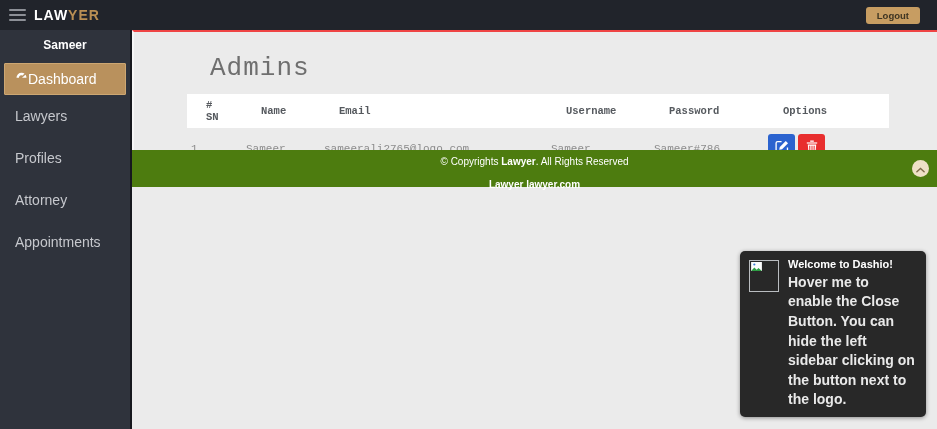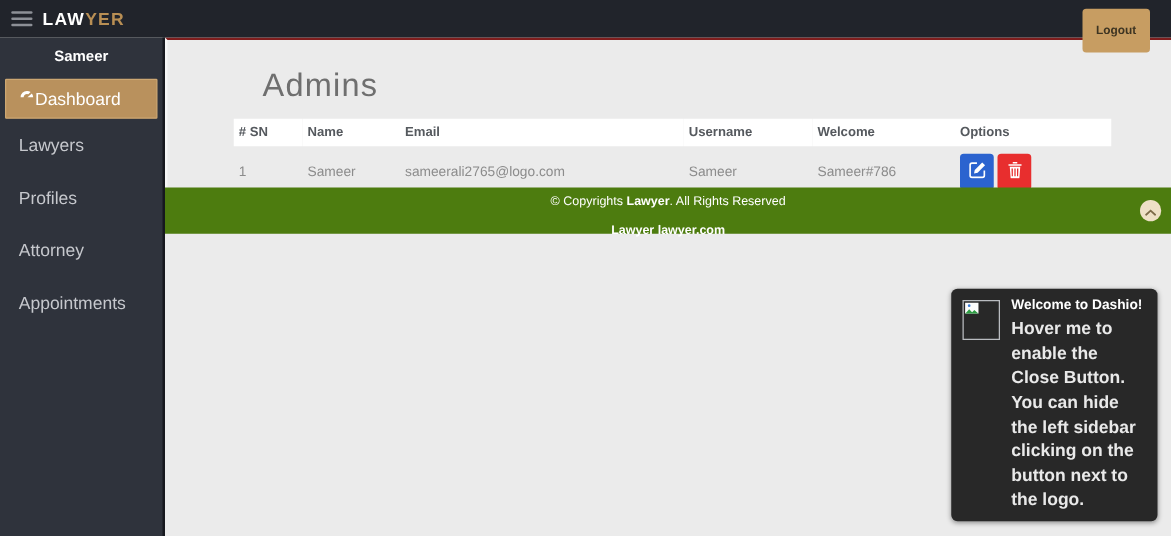--- a/index.html
+++ b/index.html
@@ -14,21 +14,21 @@
   .topbar {
     position:absolute; top:0; left:0; right:0; height:30px;
     background:#21242b; z-index:10;
     display:flex; align-items:center;
   }
   .hamburger { margin-left:9px; cursor:pointer; display:flex; flex-direction:column; gap:3px; }
   .hamburger span { display:block; width:17px; height:2px; background:#8d9097; border-radius:1px; }
   .logo { margin-left:8px; font-size:14px; font-weight:bold; letter-spacing:1px; color:#ffffff; }
   .logo .accent { color:#b98f54; }
   .logout-btn {
-    position:absolute; right:17px; top:7px; height:35px;
+    position:absolute; right:17px; top:7px; height:17px;
     background:#c79d62; color:#3d3422; border:none; border-radius:3px;
     font-size:9.5px; font-weight:bold; padding:0 11px; cursor:pointer;
     font-family:inherit;
   }
 
   
   .sidebar {
     position:absolute; top:30px; left:0; bottom:0; width:132px;
     background:#2f333c; border-right:2px solid #16181e; z-index:5;
   }
@@ -44,34 +44,34 @@
   .menu-item.active {
     margin:0 4px; padding:7px 10px;
     background:#b9915d; border:1px solid #cda772; border-radius:1px;
     color:#ffffff;
   }
   .menu-item .mi-icon { display:inline-flex; }
 
   
   .main {
     position:absolute; top:30px; left:132px; right:0;
-    border-top:2px solid #7f1d1d; border-left:2px solid #f6f6f6;
+    border-top:2px solid #ef4444; border-left:2px solid #f6f6f6;font-family:Liberation Mono, monospace;
   }
   .page-title {
     margin:21px 0 11px 76px;
     font-size:26px; font-weight:300; letter-spacing:1px; color:#6f6f6f;
   }
   table.admins {
     margin-left:53px; width:702px;
     border-collapse:collapse; table-layout:fixed;
   }
   table.admins thead tr { background:#ffffff; }
   table.admins th {
     text-align:left; font-size:10.5px; font-weight:bold; color:#55595e;
-    padding:5px 4px;
+    padding:5px 19px;
     margin-left:17px;
   }
   table.admins td {
     font-size:11px; color:#8c8c8c; padding:6px 4px; vertical-align:middle;
   }
   .opt-btns { display:flex; gap:3px; }
   .icon-btn {
     width:27px; height:29px; border:none; border-radius:3px; cursor:pointer;
     display:flex; align-items:center; justify-content:center;
   }
@@ -88,21 +88,21 @@
   .footer .line2 { font-weight:bold; margin-top:12px; }
   .scroll-top {
     position:absolute; right:8px; top:10px;
     width:17px; height:17px; border-radius:50%;
     background:#eee0c6; border:none; cursor:pointer;
     display:flex; align-items:center; justify-content:center; padding:0;
   }
 
   
   .popup {
-    position:absolute; right:11px; bottom:12px; width:165px; min-height:55px;
+    position:absolute; right:11px; bottom:12px; width:186px; min-height:55px;
     background:#282828; border-radius:5px; padding:7px 9px;
     display:flex; gap:9px; z-index:20; box-shadow:0 1px 4px rgba(0,0,0,.4);
   }
   .popup .img-box {
     width:30px; height:32px; border:1px solid #b9bcc0; position:relative;
     flex-shrink:0; margin-top:2px;
   }
   .popup .img-box svg { position:absolute; top:1px; left:1px; }
   .popup .txt { flex:1; }
   .popup .p-title { color:#ffffff; font-size:11px; font-weight:bold; }
@@ -162,21 +162,21 @@
       <col style="width:103px">
         <col style="width:114px">
         <col style="width:125px">
     </colgroup>
     <thead>
       <tr>
         <th># SN</th>
         <th>Name</th>
         <th>Email</th>
         <th>Username</th>
-        <th>Welcome</th>
+        <th>Password</th>
         <th>Options</th>
       </tr>
     </thead>
     <tbody>
       <tr>
         <td>1</td>
         <td>Sameer</td>
         <td>sameerali2765@logo.com</td>
         <td>Sameer</td>
         <td>Sameer#786</td>

